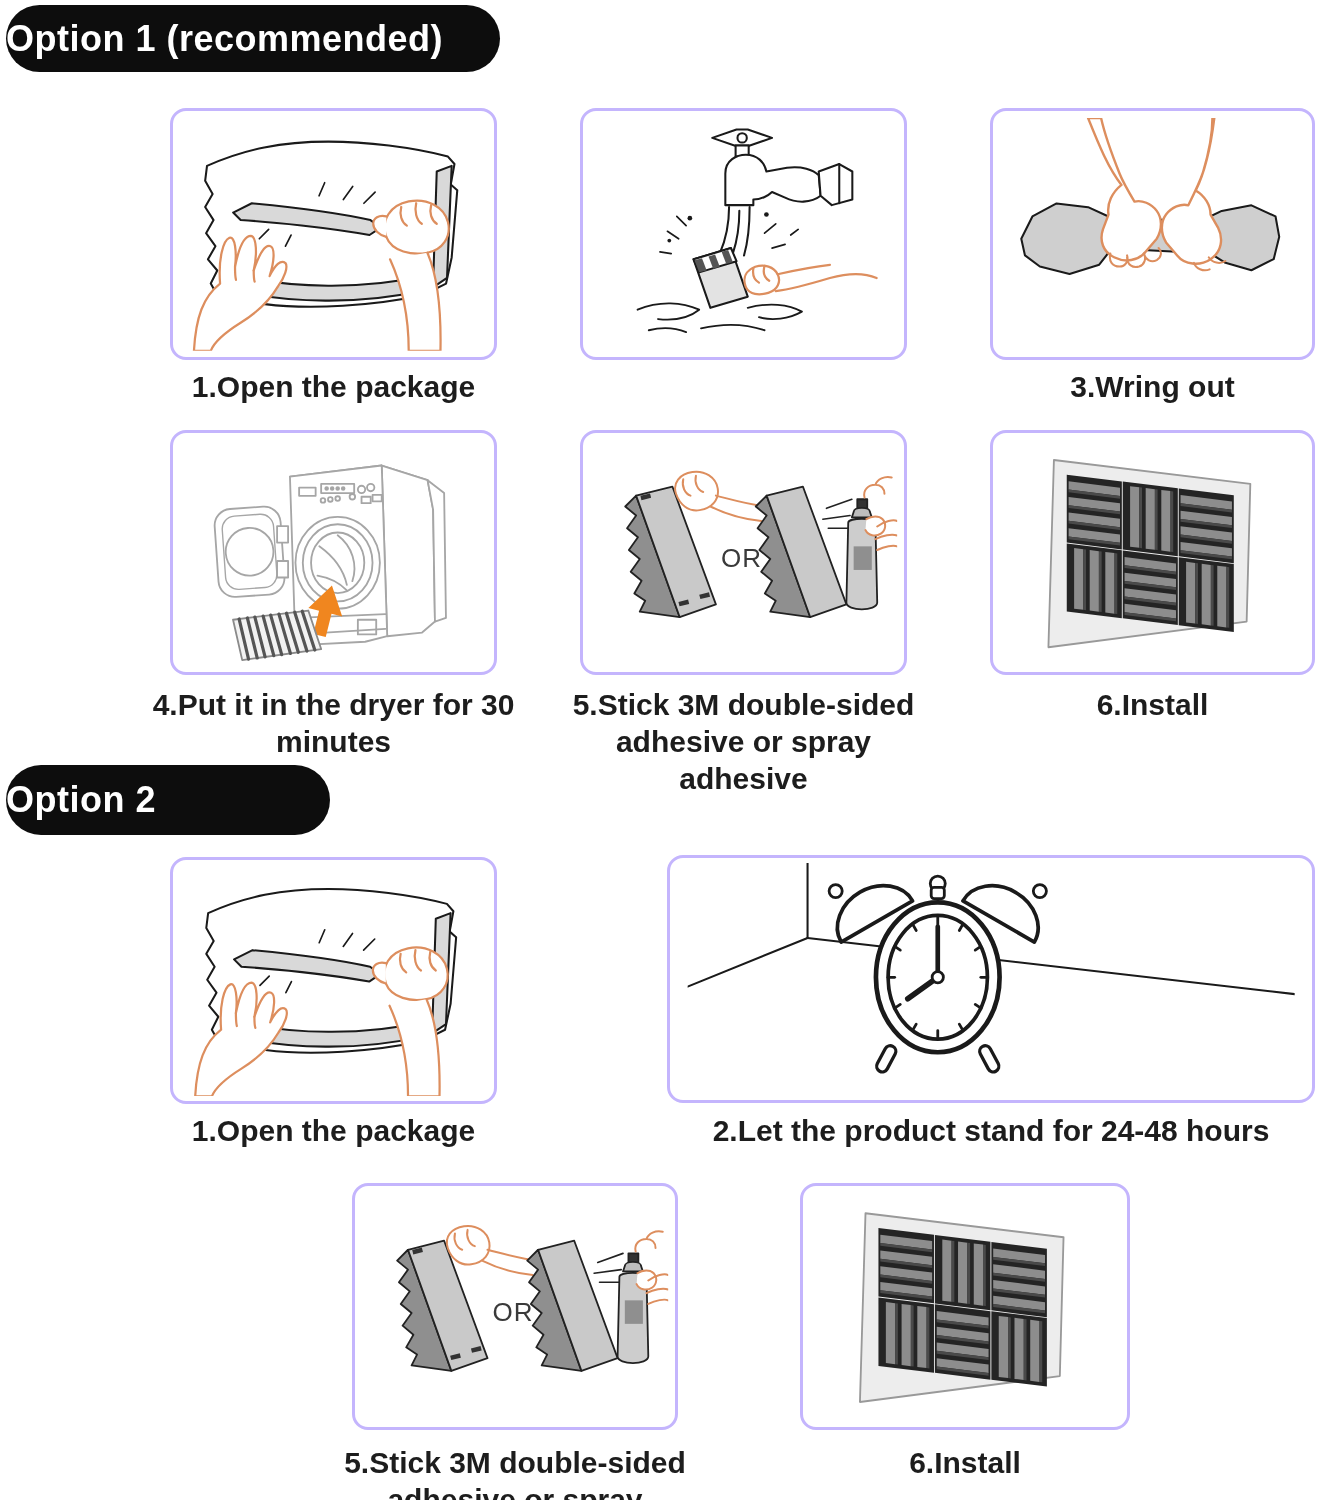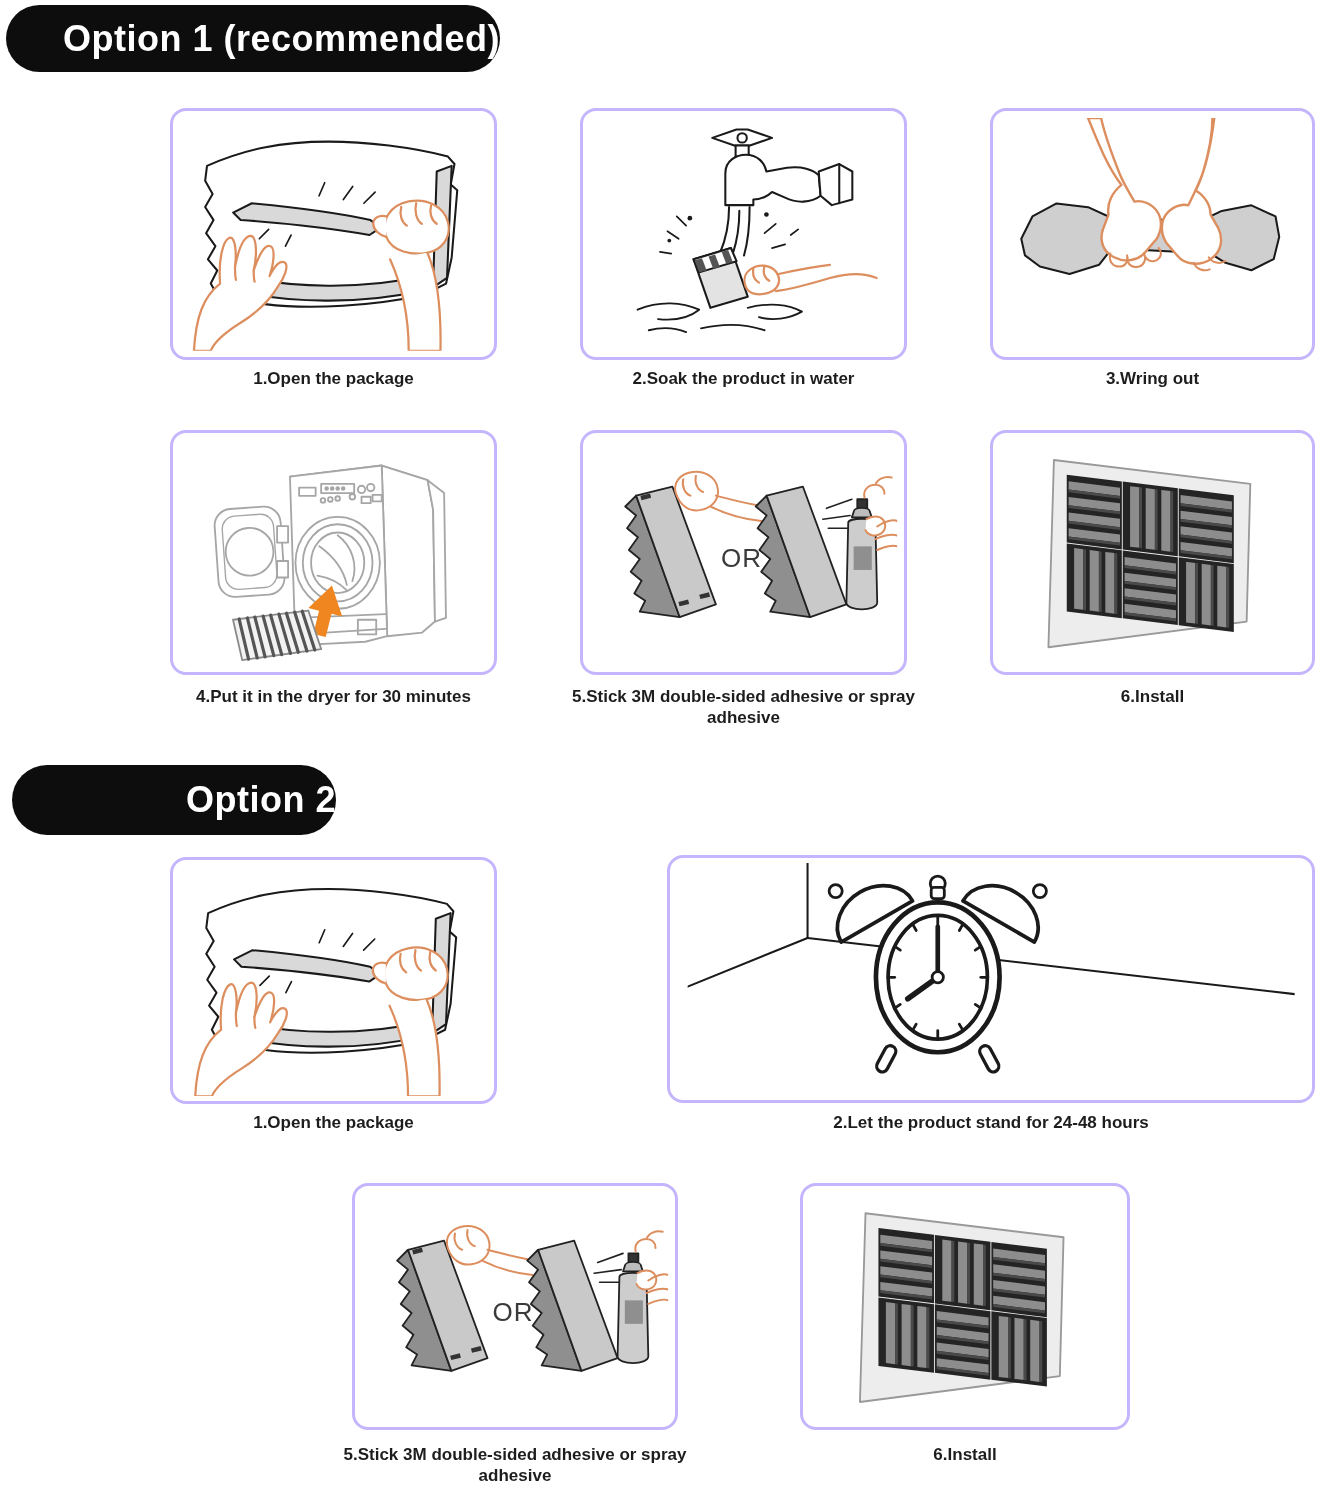--- a/index.html
+++ b/index.html
@@ -2,30 +2,30 @@
 <html><head>
 <meta charset="utf-8">
 <style>
   html,body{margin:0;padding:0;background:#fff;}
   .page{
     position:relative;width:1320px;height:1500px;background:#fff;overflow:hidden;
     font-family:"Liberation Sans", sans-serif;color:#1d1d1d;
   }
   .pill{
     position:absolute;background:#0d0d0d;color:#fff;border-radius:37px;
-    display:flex;align-items:center;justify-content:flex-end;
+    display:flex;align-items:center;justify-content:flex-start;
     font-weight:bold;font-size:36px;letter-spacing:.5px;
   }
   .box{
     position:absolute;background:#fff;border:3px solid #c4b5fd;border-radius:16px;
     box-sizing:border-box;overflow:hidden;
   }
   .illu{position:absolute;left:2%;top:2%;width:96%;height:96%;}
   .caption{
-    position:absolute;text-align:center;font-weight:bold;font-size:17px;
+    position:absolute;text-align:center;font-weight:bold;font-size:30px;
     line-height:1.24;color:#1d1d1d;
   }
   .or-label{
     position:absolute;font-size:26px;color:#3a3a3a;font-weight:400;letter-spacing:1px;
   }
   .defs{position:absolute;width:0;height:0;overflow:hidden;}
 </style>
 </head>
 <body>
 
@@ -317,21 +317,20 @@
     <svg class="illu" viewBox="0 0 330 250">
         <use href="#sym-soak"></use>
       </svg>
   </div>
   <div class="box" style="left:990px;top:108px;width:325px;height:252px;">
     <svg class="illu" viewBox="0 0 330 250">
         <use href="#sym-wring"></use>
       </svg>
   </div>
   <div class="caption" style="left:148px;top:368px;width:371px;">1.Open the package</div>
-  <div class="caption" style="left:558px;top:368px;width:371px;">2.Soak the product in water</div>
   <div class="caption" style="left:968px;top:368px;width:369px;">3.Wring out</div>
 
   <div class="box" style="left:170px;top:430px;width:327px;height:245px;">
     <svg class="illu" viewBox="0 0 330 250">
         <use href="#sym-dryer"></use>
       </svg>
   </div>
   <div class="box" style="left:580px;top:430px;width:327px;height:245px;">
     <svg class="illu" viewBox="0 0 340 250">
         <use href="#sym-adhesive"></use>
@@ -340,21 +339,21 @@
   </div>
   <div class="box" style="left:990px;top:430px;width:325px;height:245px;">
     <svg class="illu" viewBox="0 0 330 250">
         <use href="#sym-install"></use>
       </svg>
   </div>
   <div class="caption" style="left:148px;top:686px;width:371px;">4.Put it in the dryer for 30 minutes</div>
   <div class="caption" style="left:558px;top:686px;width:371px;">5.Stick 3M double-sided adhesive or spray adhesive</div>
   <div class="caption" style="left:968px;top:686px;width:369px;">6.Install</div>
 
-  <div class="pill" style="left:12px;top:765px;width:324px;height:70px;">
+  <div class="pill" style="left:6px;top:765px;width:324px;height:70px;">
     <span>Option 2</span>
   </div>
 
   <div class="box" style="left:170px;top:857px;width:327px;height:247px;">
     <svg class="illu" viewBox="0 0 330 250">
         <use href="#sym-open"></use>
       </svg>
   </div>
   <div class="box" style="left:667px;top:855px;width:648px;height:248px;">
     <svg class="illu" viewBox="0 0 648 248">

